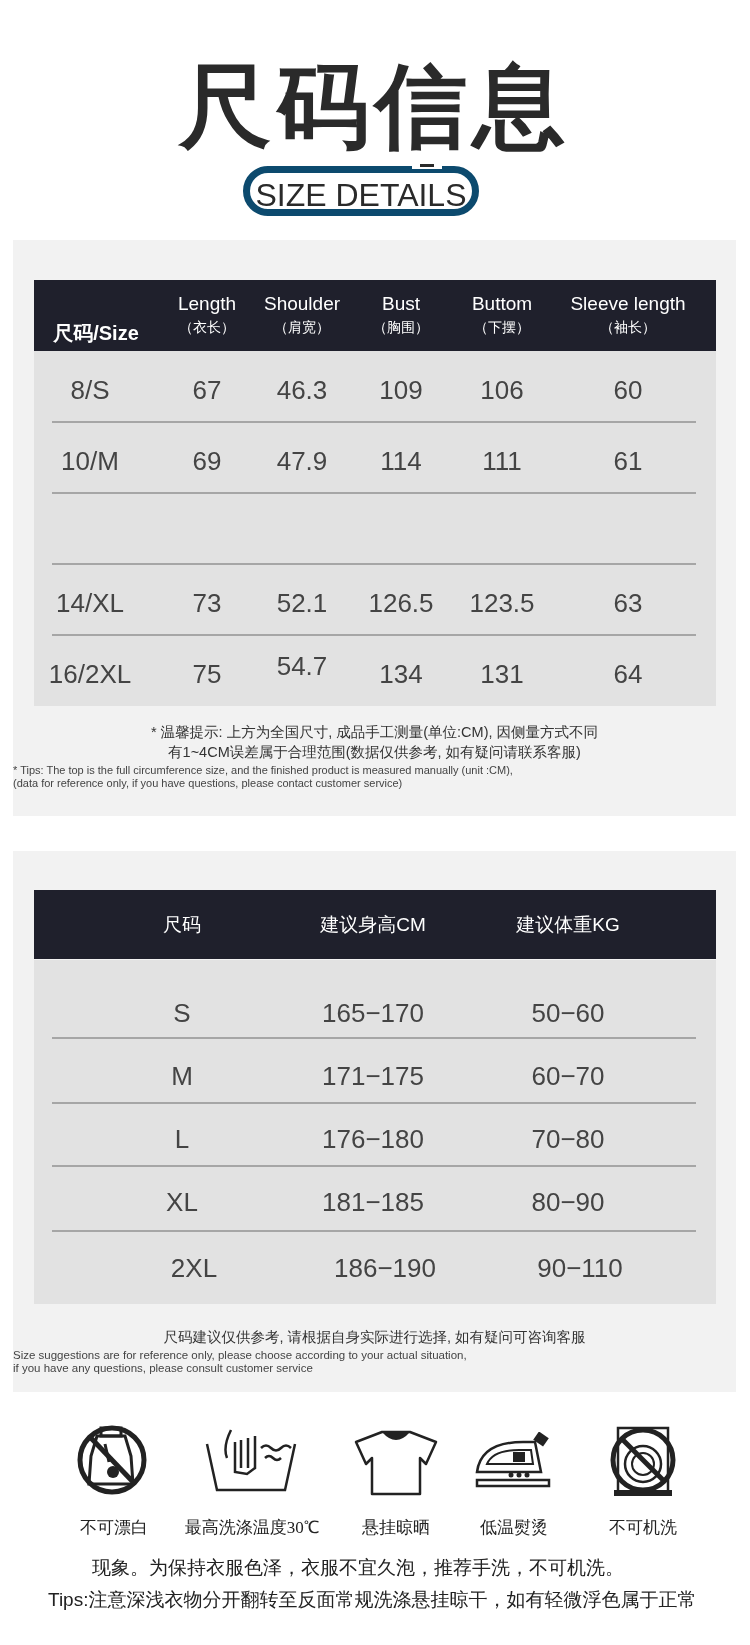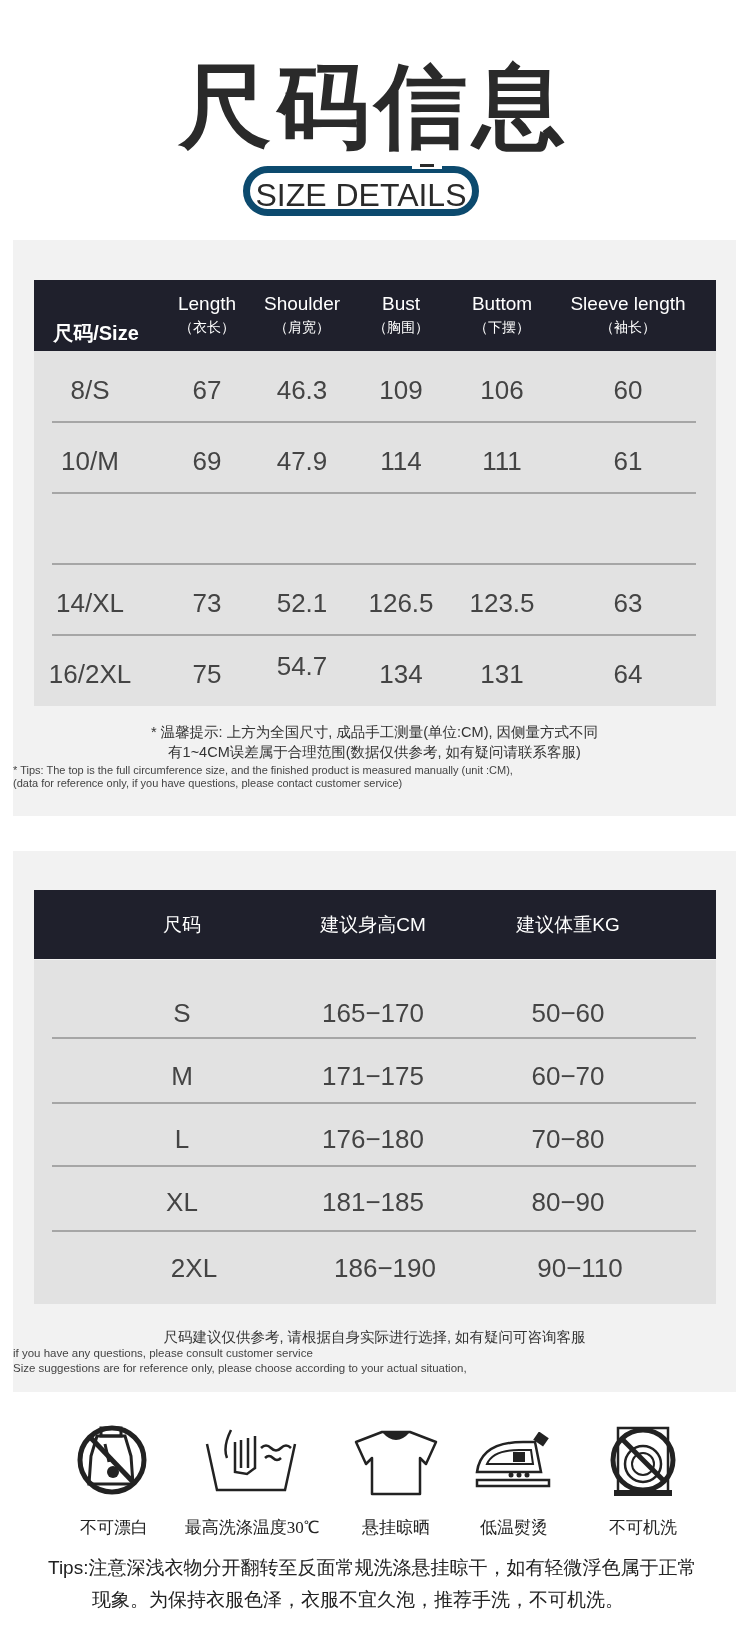--- a/index.html
+++ b/index.html
@@ -142,22 +142,22 @@
   </div>
   <div class="divider" style="left:18px;top:270px;width:644px;"></div>
   <div style="position:absolute;left:12px;top:272px;width:614px;height:72px;">
     <div class="cell rowtxt" style="left:148px;top:21px;">2XL</div>
     <div class="cell rowtxt" style="left:339px;top:21px;">186−190</div>
     <div class="cell rowtxt" style="left:534px;top:21px;">90−110</div>
   </div>
 </div>
 <div class="abs" style="left:13px;top:1327px;width:723px;">
   <div class="note-cn">尺码建议仅供参考, 请根据自身实际进行选择, 如有疑问可咨询客服</div>
+  <div class="note-en" style="margin-top:2px;font-size:11.5px;">Size suggestions are for reference only, please choose according to your actual situation,</div>
   <div class="note-en" style="font-size:11.5px;">if you have any questions, please consult customer service</div>
-  <div class="note-en" style="margin-top:2px;font-size:11.5px;">Size suggestions are for reference only, please choose according to your actual situation,</div>
 </div>
 
 <div class="abs" style="left:0;top:1410px;width:658px;height:130px;font-family:Liberation Serif, serif;">
 
   <svg class="abs" style="left:75px;top:12px;" width="76" height="78" viewBox="0 0 76 78">
     <rect x="26" y="6" width="20" height="8" fill="none" stroke="#222" stroke-width="3"></rect>
     <path d="M22 14 L50 14 L56 34 L58 62 L14 62 L16 34 Z" fill="none" stroke="#222" stroke-width="3"></path>
     <path d="M30 22 L34 40" stroke="#222" stroke-width="3"></path>
     <circle cx="38" cy="50" r="6" fill="#222"></circle>
     <circle cx="37" cy="38" r="32" fill="none" stroke="#222" stroke-width="5"></circle>
@@ -195,15 +195,15 @@
     <line x1="14" y1="15" x2="56" y2="57" stroke="#222" stroke-width="5"></line>
   </svg>
   <div class="icon-label" style="left:114px;top:106px;">不可漂白</div>
   <div class="icon-label" style="left:252px;top:106px;width:160px;">最高洗涤温度30℃</div>
   <div class="icon-label" style="left:396px;top:106px;">悬挂晾晒</div>
   <div class="icon-label" style="left:514px;top:106px;">低温熨烫</div>
   <div class="icon-label" style="left:643px;top:106px;">不可机洗</div>
 </div>
 
 <div class="abs tips" style="left:48px;top:1552px;width:690px;">
+  <div style="padding-left:44px;">现象。为保持衣服色泽，衣服不宜久泡，推荐手洗，不可机洗。</div>
   <div>Tips:注意深浅衣物分开翻转至反面常规洗涤悬挂晾干，如有轻微浮色属于正常</div>
-  <div style="padding-left:44px;">现象。为保持衣服色泽，衣服不宜久泡，推荐手洗，不可机洗。</div>
 </div>
 
 </body></html>

